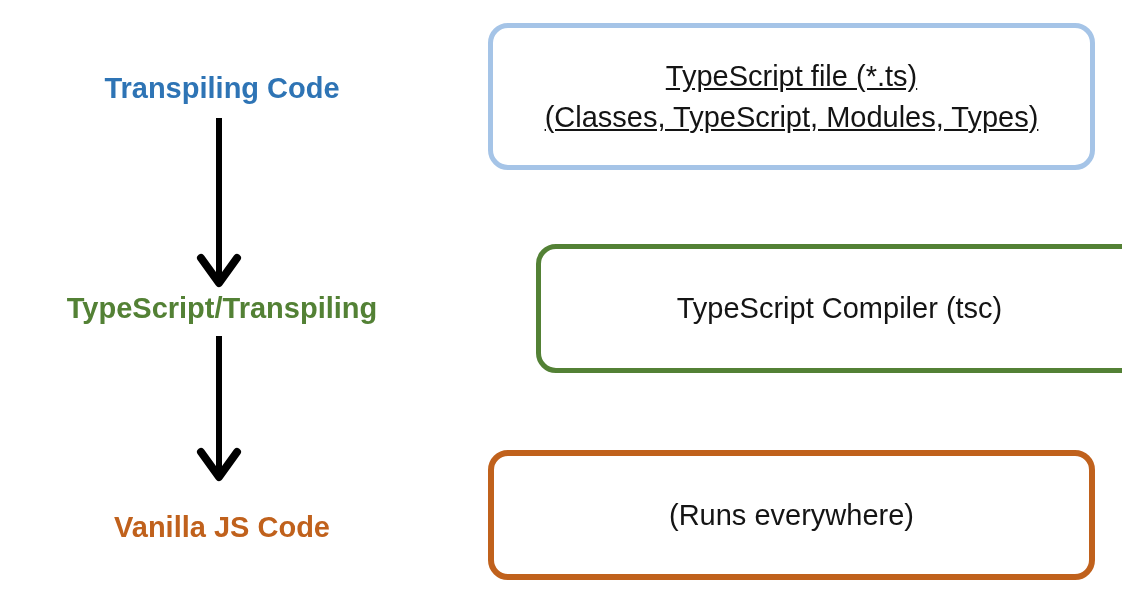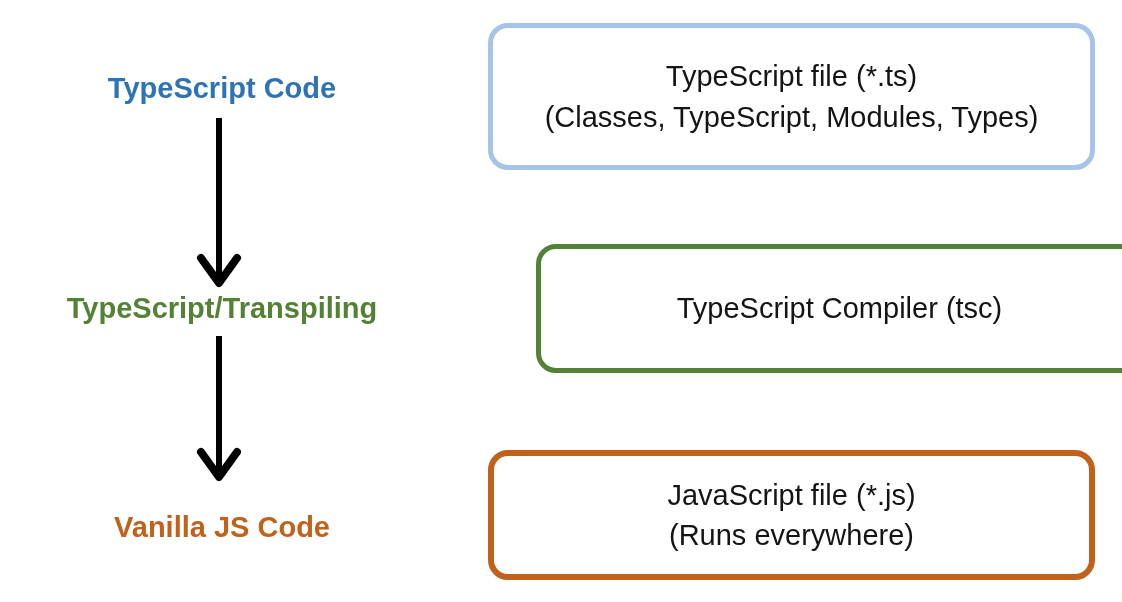--- a/index.html
+++ b/index.html
@@ -50,31 +50,31 @@
     background: #ffffff;
     display: flex;
     flex-direction: column;
     align-items: center;
     justify-content: center;
     text-align: center;
     color: #141414;
     font-size: 29px;
     line-height: 1.38;
   }
-  .flow-box.b1 { top: 23px;  height: 147px; border-color: #A5C4E7; }
+  .flow-box.b1 { top: 23px;  height: 147px; border-color: #A5C4E7; text-decoration: underline; }
   .flow-box.b2 { top: 244px; height: 129px; border-color: #538135; margin-left: 48px; }
   .flow-box.b3 { top: 450px; height: 130px; border-color: #C0611C; border-width: 6px; }
   .flow-box .line { white-space: nowrap; }
 </style>
 </head>
 <body>
 
 <div class="canvas">
 
-  <div class="step-label ts">TypeScript Code</div>
+  <div class="step-label ts">Transpiling Code</div>
 
   <div class="step-label comp">TypeScript/Transpiling</div>
 
   <div class="step-label js">Vanilla JS Code</div>
 
   <svg class="arrow a1" viewBox="0 0 56 172" aria-hidden="true">
     <line x1="28" y1="2" x2="28" y2="160" stroke="#000000" stroke-width="6"></line>
     <polyline points="10,142 28,167 46,142" fill="none" stroke="#000000" stroke-width="8" stroke-linecap="round" stroke-linejoin="round"></polyline>
   </svg>
 
@@ -86,17 +86,16 @@
   <div class="flow-box b1">
     <div class="line">TypeScript file (*.ts)</div>
     <div class="line">(Classes, TypeScript, Modules, Types)</div>
   </div>
 
   <div class="flow-box b2">
     <div class="line">TypeScript Compiler (tsc)</div>
   </div>
 
   <div class="flow-box b3">
-    <div class="line">JavaScript file (*.js)</div>
     <div class="line">(Runs everywhere)</div>
   </div>
 
 </div>
 
 </body></html>

